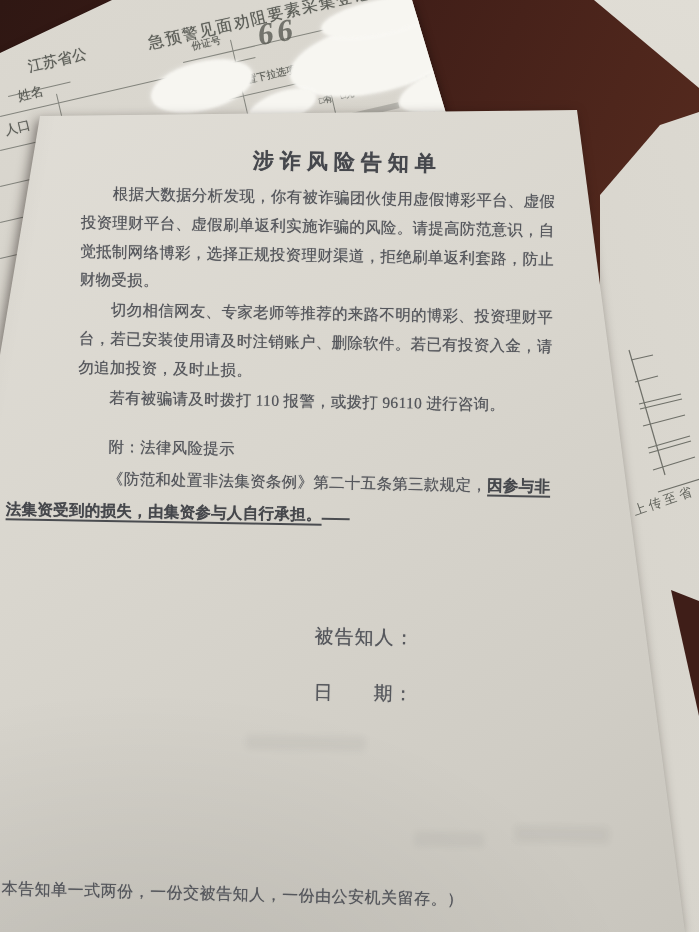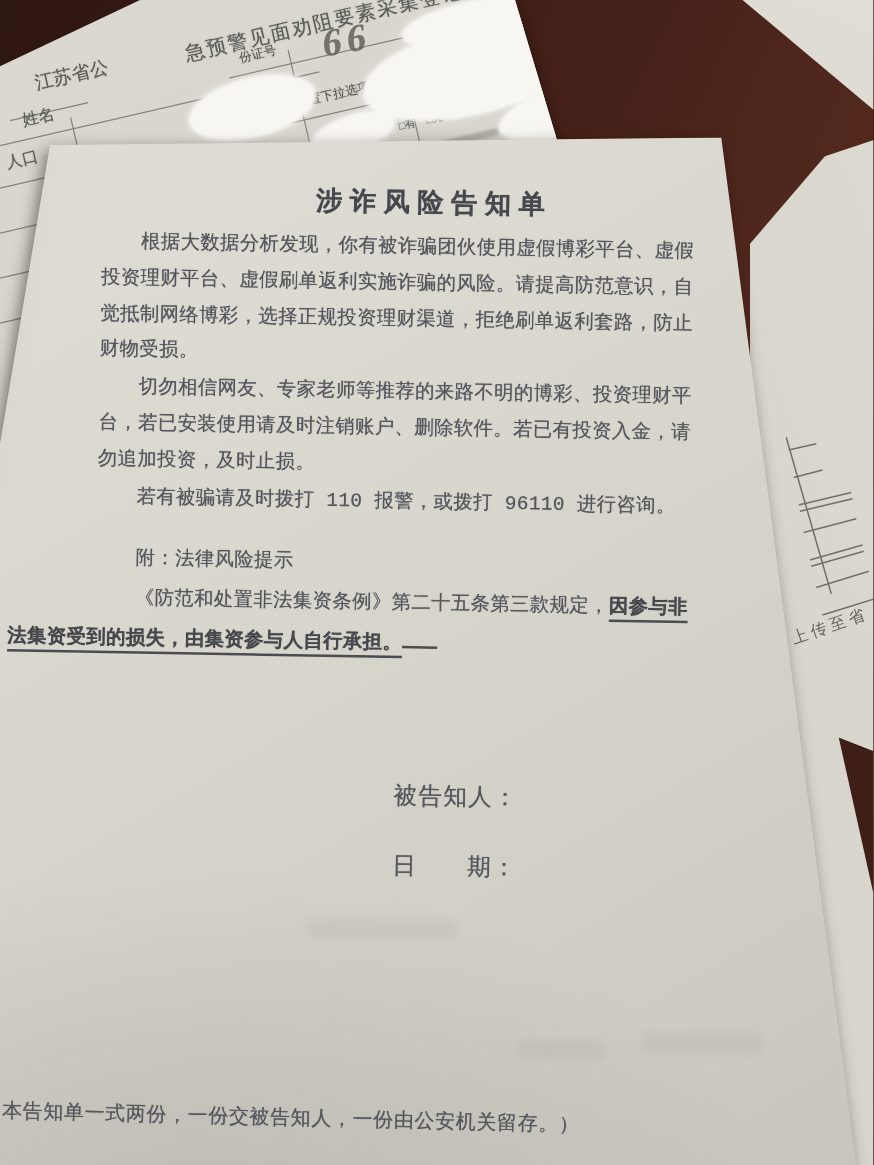--- a/index.html
+++ b/index.html
@@ -31,21 +31,21 @@
   .side-form{position:absolute;inset:0;
         clip-path:polygon(600px 195px,660px 125px,699px 112px,699px 932px,600px 932px);
         background:linear-gradient(250deg,#dcd9d1 0%,#d4d1c9 60%,#cbc8c0 100%);}
   .side-form svg{position:absolute;left:595px;top:330px;}
   .vtext{position:absolute;left:632px;top:492px;color:#63655e;font-size:13px;
         letter-spacing:3px;transform:rotate(-19deg);white-space:pre;}
   .desk-wedge{position:absolute;inset:0;
         clip-path:polygon(671px 590px,699px 601px,699px 716px);
         background:#3f1e18;}
   
-  .main-wrap{position:absolute;inset:0;filter:drop-shadow(-3px 4px 6px rgba(15,6,4,.5));font-family:Liberation Mono, monospace;}
+  .main-wrap{position:absolute;inset:0;filter:drop-shadow(-3px 4px 6px rgba(15,6,4,.5));}
   .main-paper{position:absolute;inset:0;
         clip-path:polygon(40px 116px,577px 110px,685px 932px,0px 932px,0px 355px);
         background:linear-gradient(150deg,#e2dfd8 0%,#d9d6ce 45%,#d0cdc5 78%,#c8c5bd 100%);}
   .main-shade{position:absolute;inset:0;
         background:linear-gradient(255deg,rgba(0,0,0,.10) 0%,rgba(0,0,0,0) 10%),
                    linear-gradient(100deg,rgba(0,0,0,.07) 0%,rgba(0,0,0,0) 9%),
                    radial-gradient(120% 60% at 20% 110%,rgba(0,0,0,.10),rgba(0,0,0,0) 60%);}
   .doc{position:absolute;inset:0;transform:rotate(1deg);transform-origin:340px 500px;
         color:#55575c;}
   .doc .line{position:absolute;white-space:pre;text-shadow:0 0 .7px rgba(85,87,92,.75);}

